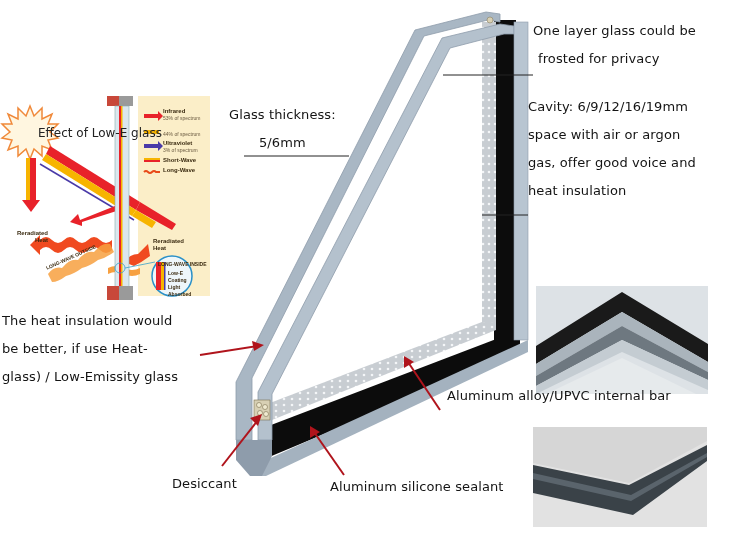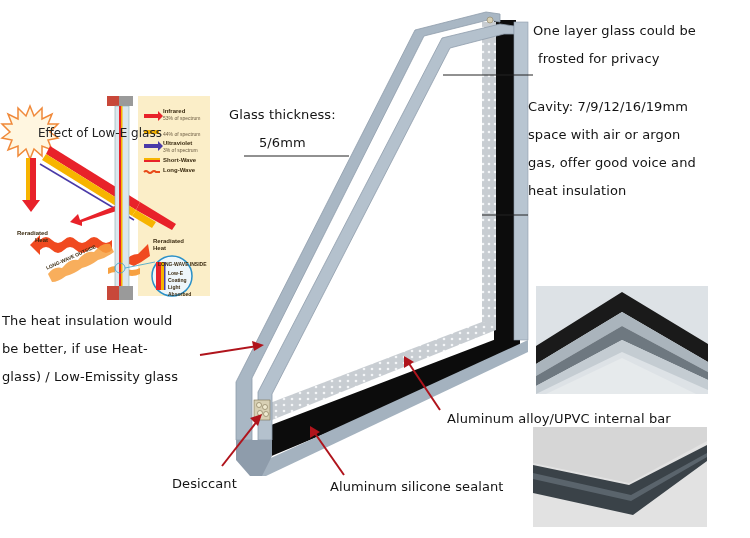--- a/index.html
+++ b/index.html
@@ -176,32 +176,32 @@
     <polygon points="0,46 98,68 174,26 174,30 98,74 0,52" fill="#5a646c"></polygon>
   </svg>
 </div>
 
 <div class="abs label" style="left:533px; top:17px;">
   <div>One layer glass could be</div>
   <div style="padding-left:5px">frosted for privacy</div>
 </div>
 
 <div class="abs label" style="left:528px; top:93px;">
-  <div>Cavity: 7/9/12/16/19mm</div>
+  <div>Cavity: 6/9/12/16/19mm</div>
   <div style="">space with air or argon</div>
   <div>gas, offer good voice and</div>
   <div>heat insulation</div>
 </div>
 
 <div class="abs label" style="left:229px; top:101px;">
   <div>Glass thickness:</div>
   <div style="padding-left:30px">5/6mm</div>
 </div>
 
 <div class="abs label" style="left:2px; top:307px;">
   <div>The heat insulation would</div>
   <div>be better, if use Heat-</div>
   <div>glass) / Low-Emissity glass</div>
 </div>
 
-<div class="abs label" style="left:447px; top:405px;">Aluminum alloy/UPVC internal bar</div>
+<div class="abs label" style="left:447px; top:382px;">Aluminum alloy/UPVC internal bar</div>
 <div class="abs label" style="left:172px; top:470px;text-align:right;">Desiccant</div>
 <div class="abs label" style="left:330px; top:473px;">Aluminum silicone sealant</div>
 
 </body></html>

